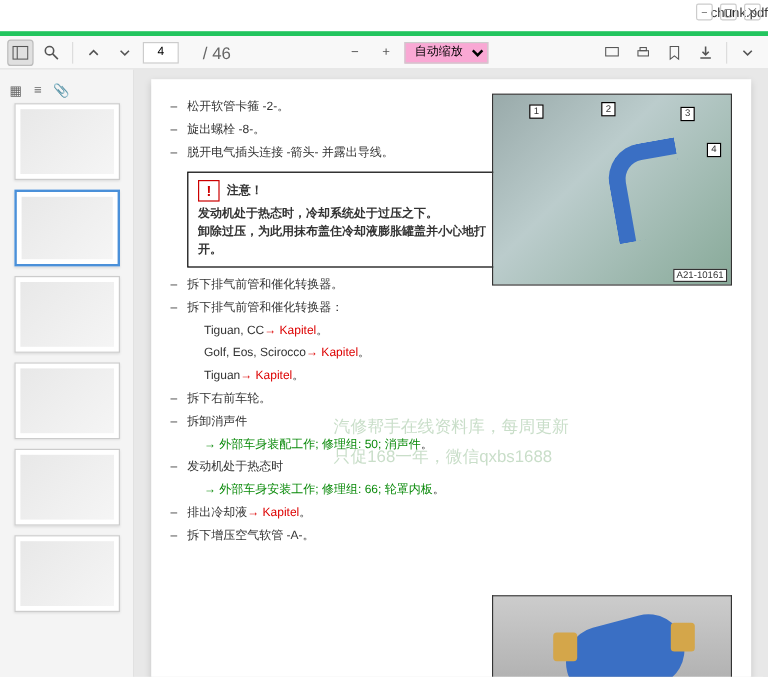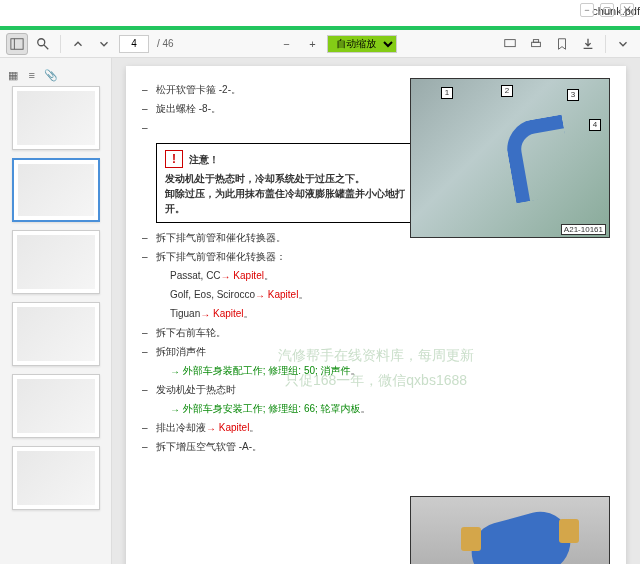--- a/index.html
+++ b/index.html
@@ -6,23 +6,23 @@
 body{background:#f0f0f0;width:640px;height:564px;overflow:hidden;font-size:11px;color:#333}
 .titlebar{height:30px;background:#fff;border-bottom:4px solid #22c55e;text-align:right;line-height:22px;font-size:11px;position:relative}
 .titlebar .wc{position:absolute;right:6px;top:3px;display:flex;gap:6px}
 .wcbtn{width:14px;height:14px;border:1px solid #ccc;border-radius:2px;display:flex;align-items:center;justify-content:center;font-size:9px;color:#666}
 .toolbar1{height:28px;background:#f8f8f8;border-bottom:1px solid #ddd;display:flex;align-items:center;padding:0 6px;gap:4px}
 .tbtn{width:22px;height:22px;border:1px solid transparent;border-radius:3px;display:flex;align-items:center;justify-content:center;color:#555;cursor:pointer}
 .tbtn.active{background:#e0e0e0;border-color:#bbb}
 .tbtn svg{width:14px;height:14px}
 .sep{width:1px;height:18px;background:#ddd;margin:0 2px}
 .pagebox{width:30px;height:18px;border:1px solid #ccc;text-align:center;font-size:10px;background:#fff}
-.pgtotal{font-size:10px;color:#666;margin-left:4px}
+.pgtotal{font-size:14px;color:#666;margin-left:16px}
 .flex1{flex:1}
-.zoomsel{height:18px;font-size:10px;border:1px solid #ccc;background:#84cc16;padding:0 4px}
+.zoomsel{height:18px;font-size:10px;border:1px solid #ccc;background:#f9a8d4;padding:0 4px}
 .main{display:flex;height:514px}
 .sidebar{width:112px;background:#f4f4f4;border-right:1px solid #ddd;padding:6px 0;overflow:hidden}
 .thumb{width:88px;height:64px;background:#fff;border:1px solid #ccc;margin:0 auto 8px;position:relative;box-shadow:0 1px 2px rgba(0,0,0,.1)}
 .thumb.sel{border:2px solid #4a90d9}
 .thumb::after{content:attr(data-pg);position:absolute;bottom:-12px;left:50%;transform:translateX(-50%);font-size:9px;color:#666}
 .thumb .tc{position:absolute;inset:4px;background:linear-gradient(135deg,#e8e8e8 0%,#f5f5f5 100%)}
 .content{flex:1;background:#e8e8e8;overflow:hidden;position:relative}
 .page{background:#fff;margin:8px 14px;padding:12px 16px;min-height:520px;position:relative;box-shadow:0 2px 6px rgba(0,0,0,.15)}
 .bullet{display:flex;margin:5px 0;font-size:10px;line-height:1.4}
 .bullet .dash{width:14px;flex-shrink:0;color:#333}
@@ -32,21 +32,21 @@
 .warnicon{width:18px;height:18px;background:#fff;border:1.5px solid #c00;display:flex;align-items:center;justify-content:center;color:#c00;font-weight:bold;font-size:12px}
 .link-red{color:#d00}
 .link-green{color:#0a8a0a}
 .fig1{position:absolute;right:16px;top:12px;width:200px;height:160px;border:1px solid #333;background:linear-gradient(135deg,#9aa 0%,#bcc 40%,#8a9 100%);overflow:hidden}
 .fig1::after{content:"A21-10161";position:absolute;right:3px;bottom:2px;font-size:8px;background:#fff;padding:0 2px;border:1px solid #333}
 .hose{position:absolute;width:60px;height:80px;border:14px solid #3a6fc4;border-right:none;border-bottom:none;border-radius:30px 0 0 0;top:40px;right:40px;transform:rotate(-10deg)}
 .callout{position:absolute;width:12px;height:12px;background:#fff;border:1px solid #000;font-size:8px;text-align:center;line-height:10px}
 .fig2{position:absolute;right:16px;bottom:0;width:200px;height:90px;border:1px solid #333;border-bottom:none;background:linear-gradient(180deg,#ccc 0%,#aaa 100%);overflow:hidden}
 .pipe{position:absolute;width:100px;height:60px;background:#3a6fc4;border-radius:30px;top:20px;left:60px;transform:rotate(-15deg)}
 .clamp{position:absolute;width:20px;height:24px;background:#d4a64a;border-radius:3px}
-.watermark{position:absolute;left:50%;top:58%;transform:translate(-50%,-50%);color:rgba(100,160,100,.35);font-size:14px;text-align:center;line-height:1.8;pointer-events:none;white-space:nowrap}
+.watermark{position:absolute;left:50%;top:58%;transform:translate(-50%,-50%);color:rgba(100,160,100,.35);font-size:14px;line-height:1.8;pointer-events:none;white-space:nowrap}
 .sidehead{height:22px;display:flex;align-items:center;padding:0 8px;gap:10px;color:#666}
 </style>
 </head>
 <body>
 
 <div class="titlebar">
   <span>chunk.pdf</span>
   <div class="wc">
     <div class="wcbtn">−</div>
     <div class="wcbtn">▢</div>
@@ -155,20 +155,21 @@
       <div class="bullet">
           <span class="dash">–</span>
           <span>松开软管卡箍 -2-。</span>
         </div>
       <div class="bullet">
           <span class="dash">–</span>
           <span>旋出螺栓 -8-。</span>
         </div>
       <div class="bullet">
           <span class="dash">–</span>
+          <span>脱开电气插头连接 -箭头- 并露出导线。</span>
         </div>
 
       <div class="warnbox">
         <div class="warnhead">
             <div class="warnicon">!</div>
             <span>注意！</span>
           </div>
         <div><b>发动机处于热态时，冷却系统处于过压之下。</b></div>
         <div><b>卸除过压，为此用抹布盖住冷却液膨胀罐盖并小心地打开。</b></div>
       </div>
@@ -176,21 +177,21 @@
       <div class="bullet">
           <span class="dash">–</span>
           <span>拆下排气前管和催化转换器。</span>
         </div>
       <div class="bullet">
           <span class="dash">–</span>
           <span>拆下排气前管和催化转换器：</span>
         </div>
       <div class="bullet">
           <span class="indent"></span>
-          <span>Passat, CC </span>
+          <span>Tiguan, CC </span>
           <span class="link-red">→ Kapitel</span>
           <span>。</span>
         </div>
       <div class="bullet">
           <span class="indent"></span>
           <span>Golf, Eos, Scirocco </span>
           <span class="link-red">→ Kapitel</span>
           <span>。</span>
         </div>
       <div class="bullet">

